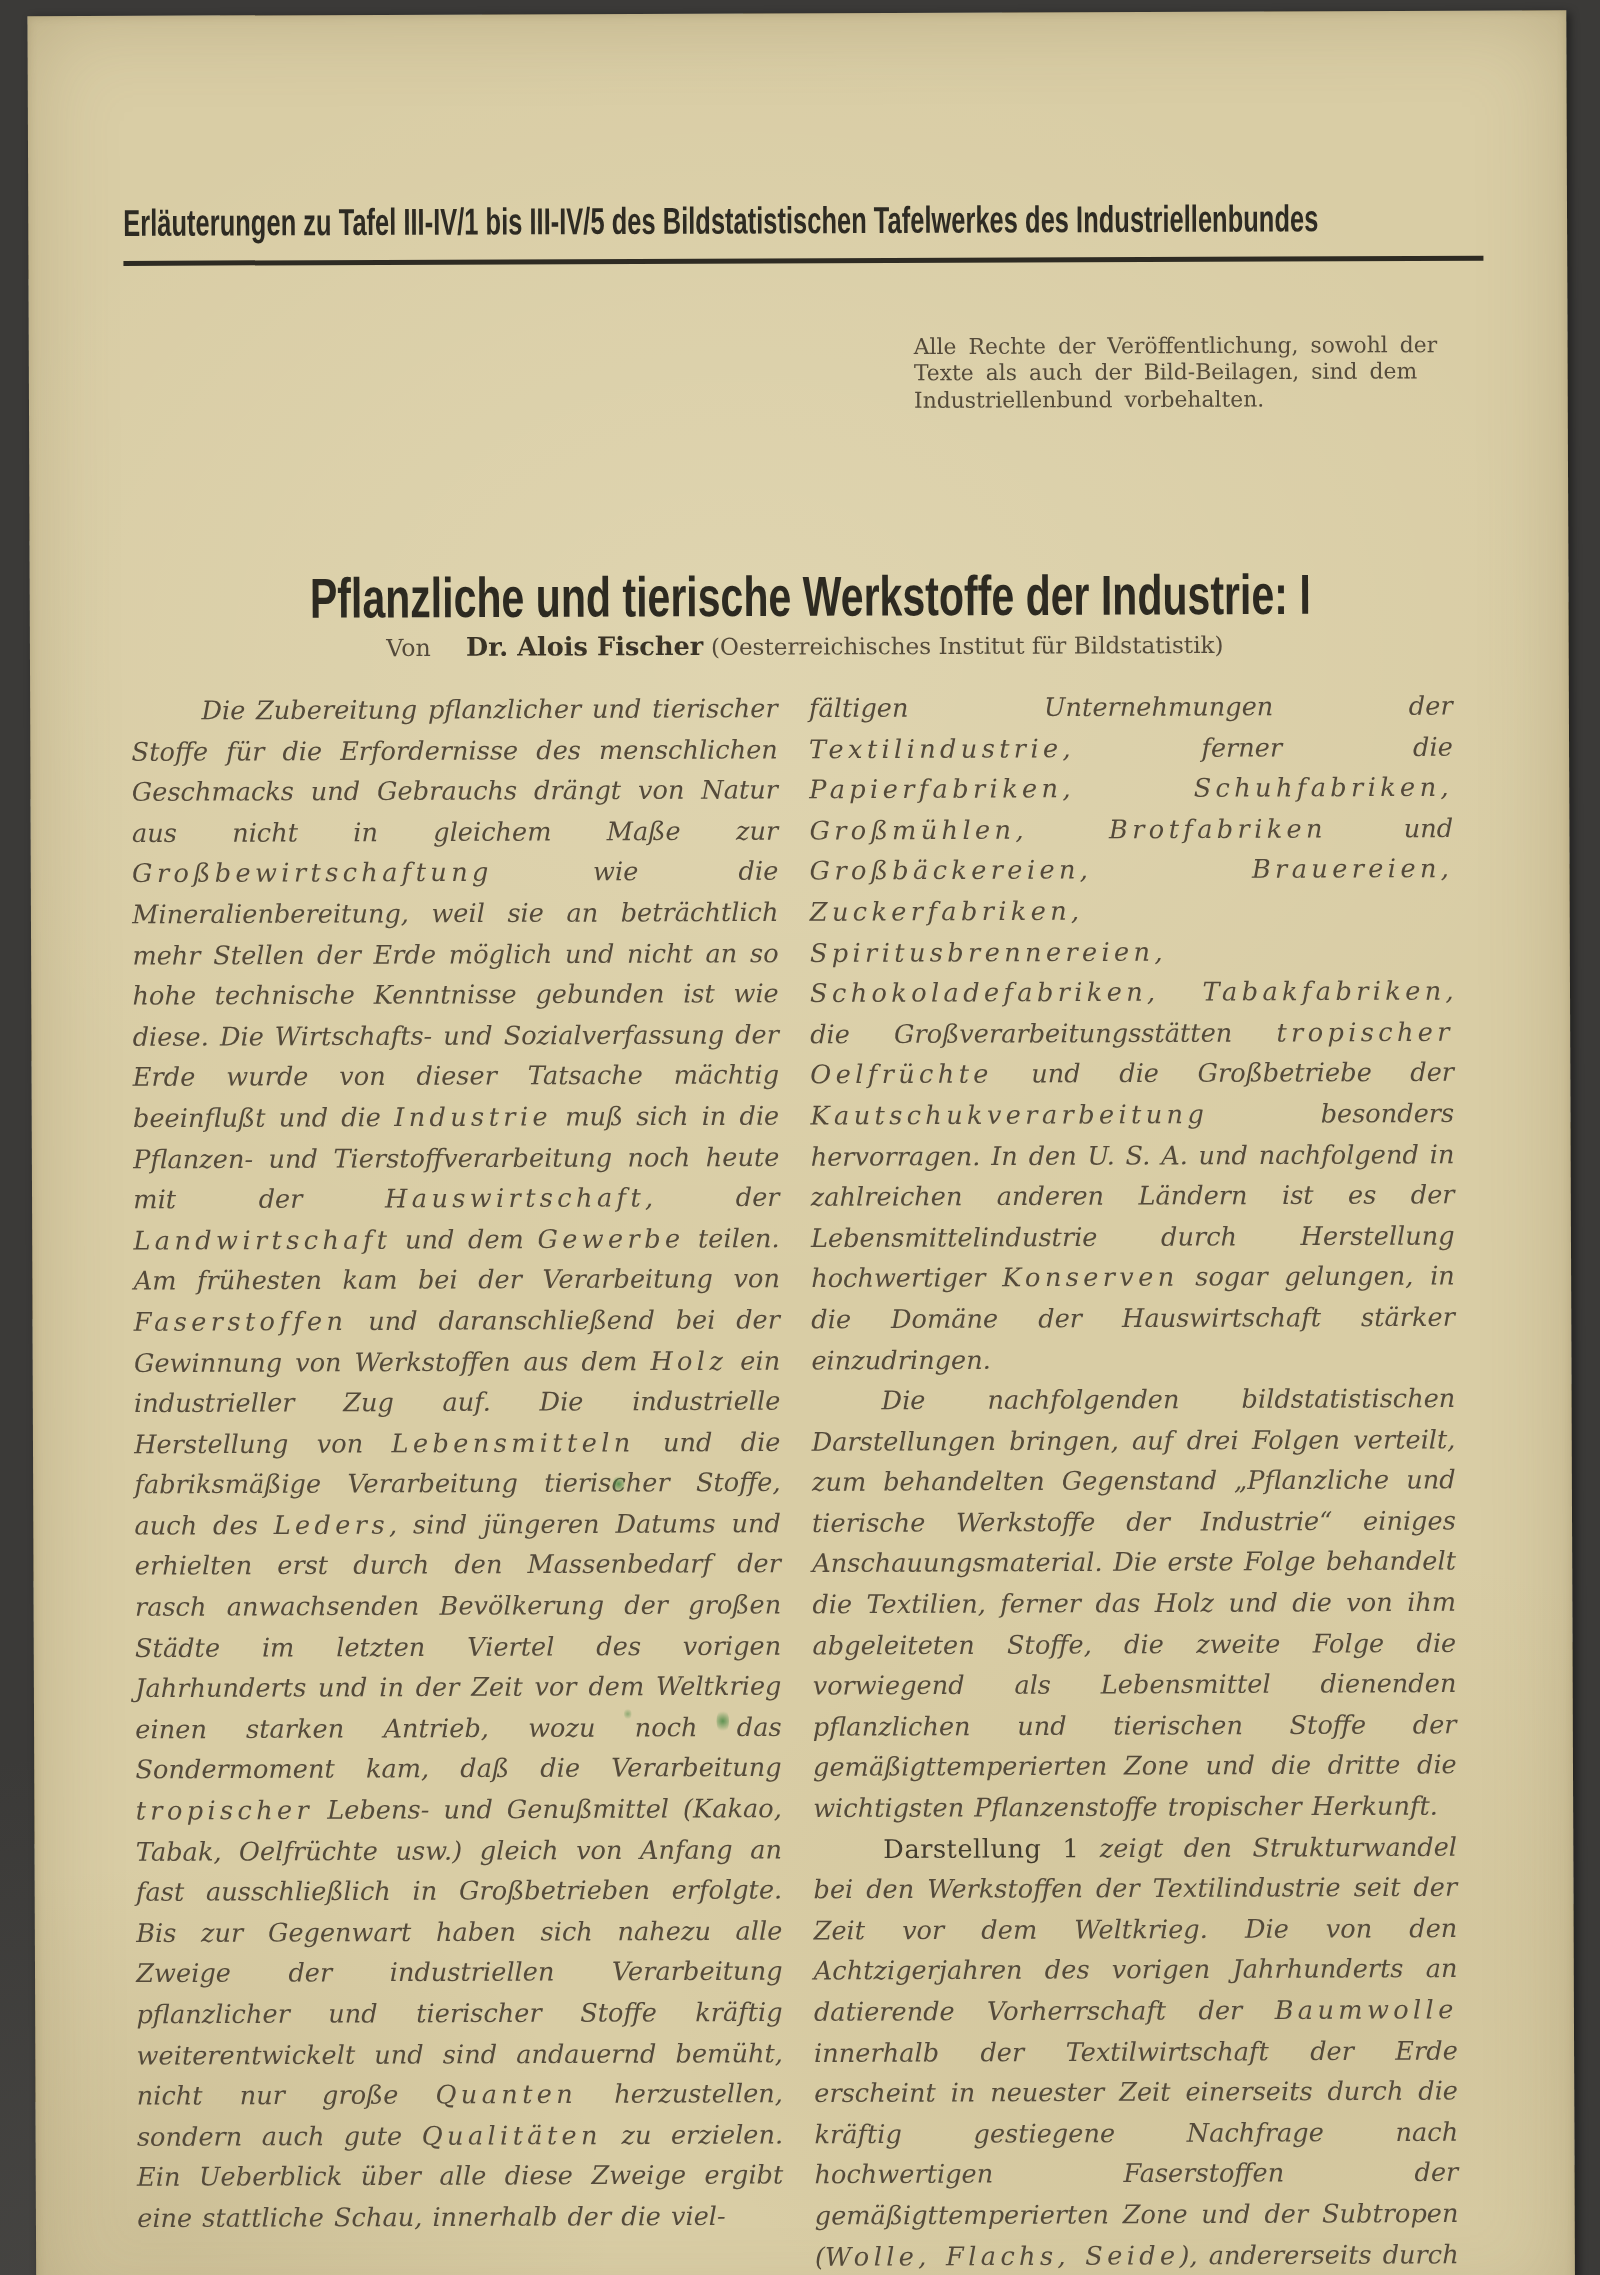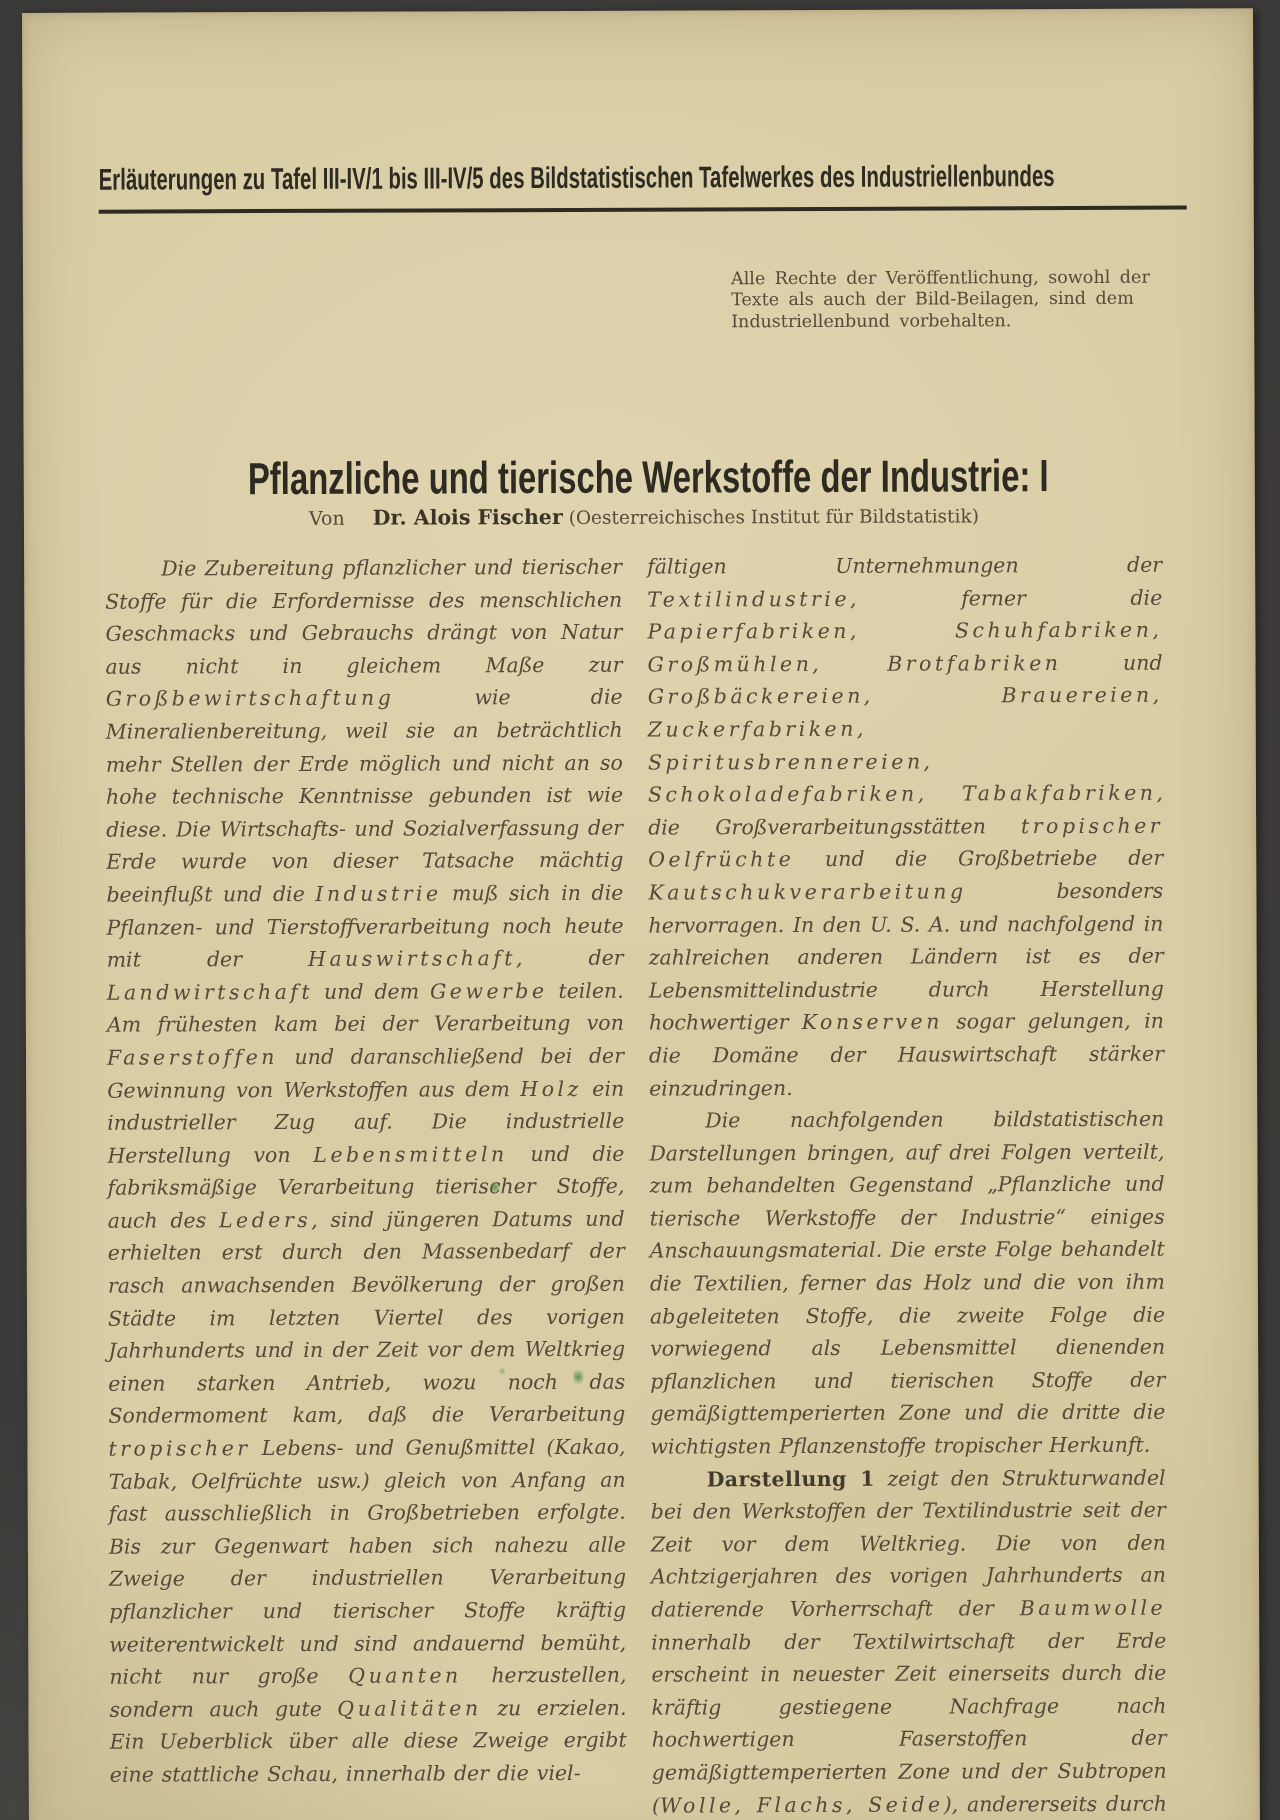--- a/index.html
+++ b/index.html
@@ -68,21 +68,21 @@
     font-family: "DejaVu Serif", serif; font-style: italic;
     font-size: 20.5px; line-height: 32.6px; word-spacing: 1.5px;
     text-align: justify; color: var(--color-body_ink, #564c3c);
   }
   .col-left  { left: 81px; }
   .col-right { left: 623px; width: 515px; }
   p.body-par { margin: 0; }
   p.body-par.indent { text-indent: 56px; }
   .seg-n  {}
   .seg-sp { letter-spacing: .17em; }
-  .seg-b  { font-style: normal; font-weight: bold; letter-spacing: .02em; color: #423b2d; }
+  .seg-b  { font-style: normal; font-weight: normal; letter-spacing: .02em; color: #423b2d; }
   
   .speck {
     position: absolute; border-radius: 50%;
     background: radial-gradient(circle, rgba(72,135,66,.85), rgba(72,135,66,0) 70%);
     filter: blur(.4px);
   }
   .speck-1 { left: 464px; top: 1168px; width: 9px;  height: 16px; }
   .speck-2 { left: 546px; top: 1356px; width: 10px; height: 20px; }
   .speck-3 { left: 472px; top: 1355px; width: 6px;  height: 10px; opacity: .6; }
 </style>

